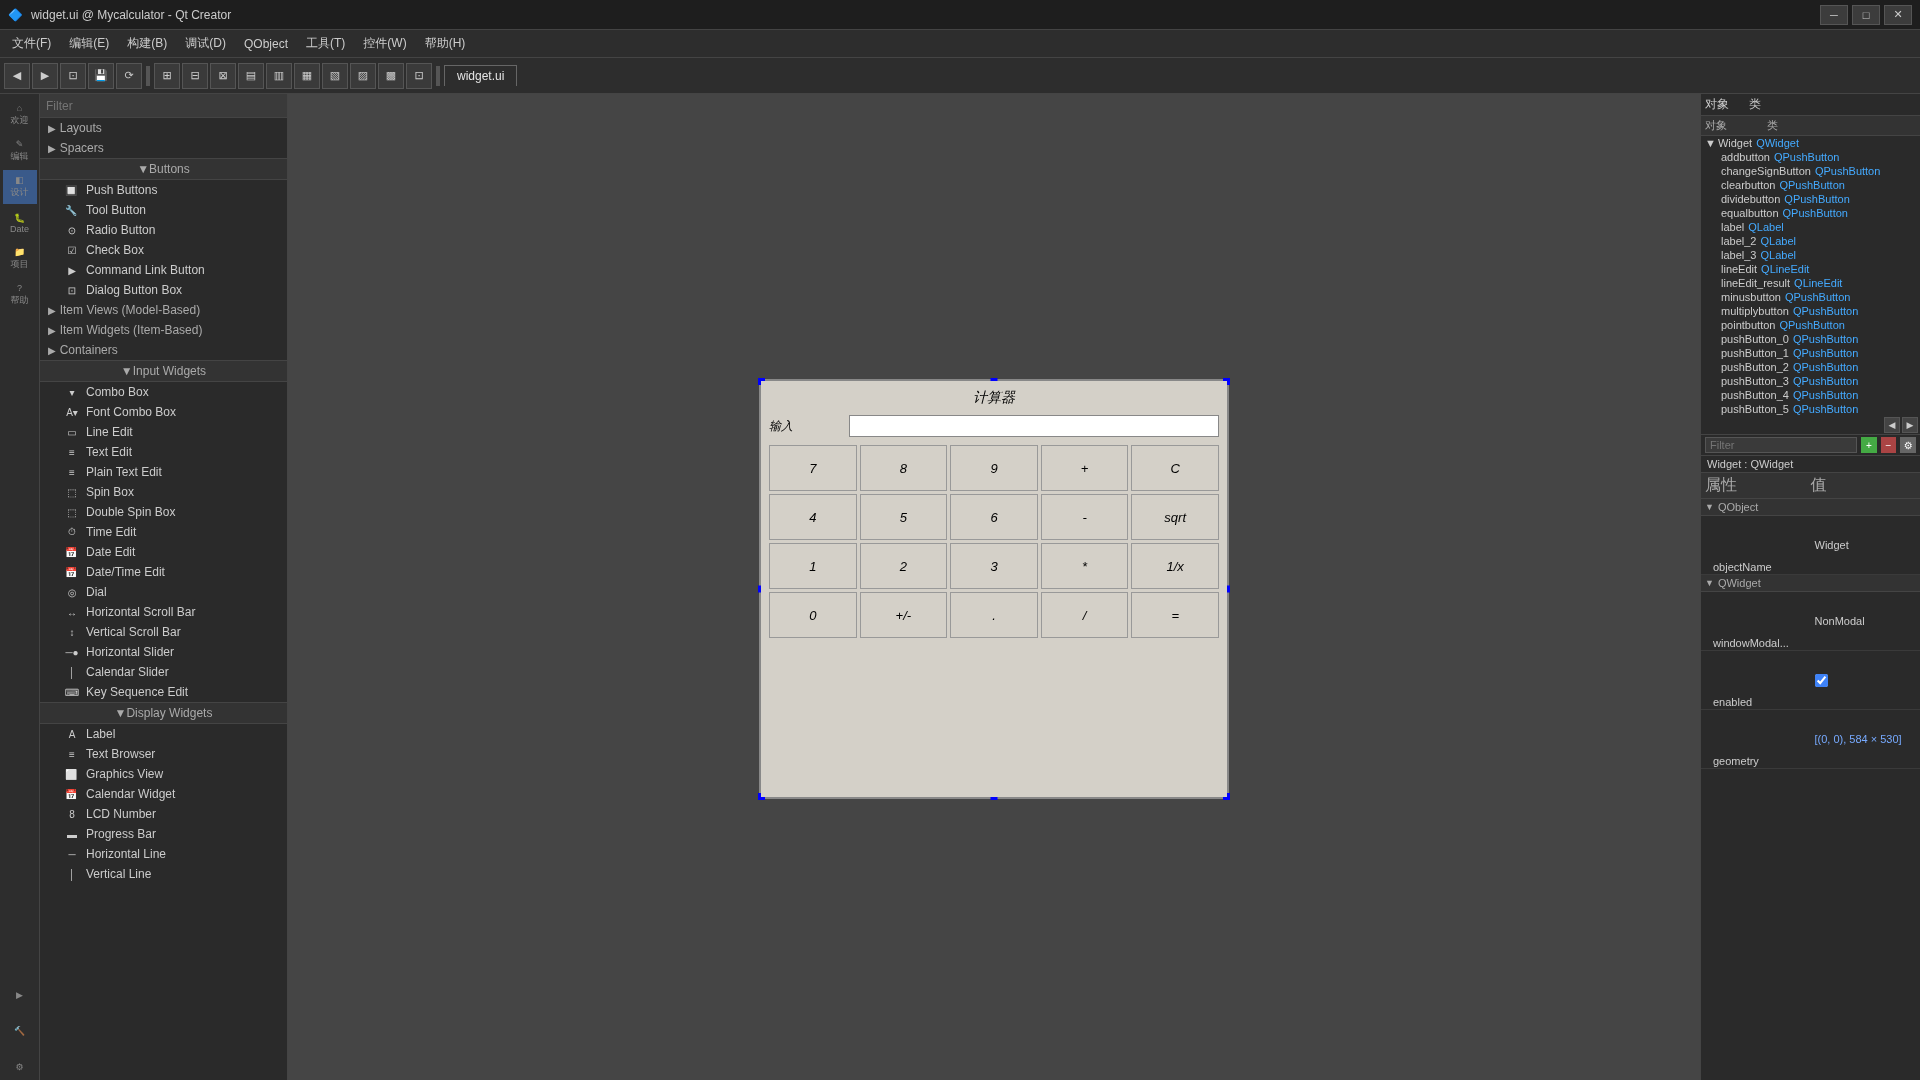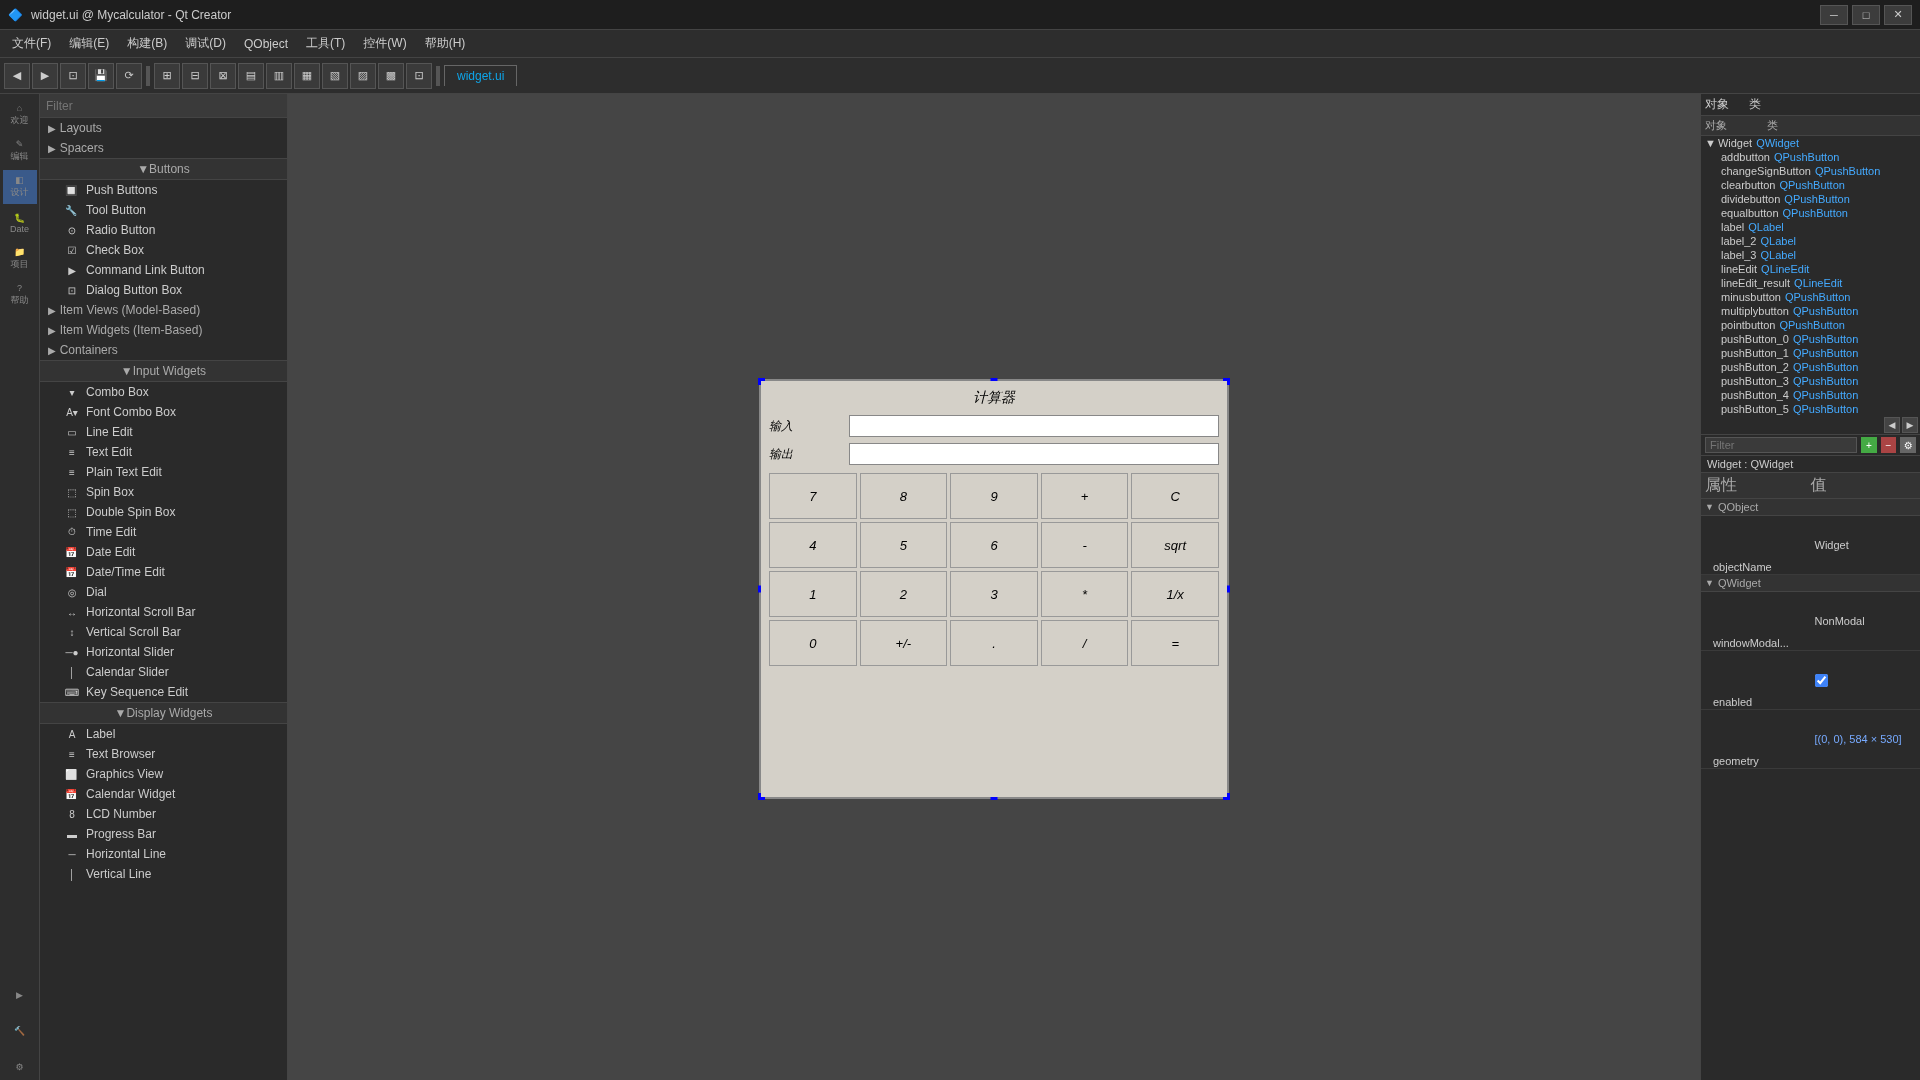--- a/index.html
+++ b/index.html
@@ -89,21 +89,21 @@
     }
     .tab-label {
       background: #3a3a3a;
       border: 1px solid #666;
       border-bottom: none;
       padding: 3px 12px;
       font-size: 12px;
       color: #ccc;
       cursor: pointer;
     }
-    .tab-label.active { background: #2d2d2d; color: #0ea5e9; }
+    .tab-label.active { background: #2d2d2d; color: #e5e5e5; }
 
     
     #left-sidebar {
       width: 248px;
       background: #2a2a2a;
       border-right: 1px solid #444;
       display: flex;
       flex-direction: column;
       overflow: hidden;
     }
@@ -695,24 +695,20 @@
         <div class="handle" style="bottom:-3px;left:-3px;"></div>
         <div class="handle" style="bottom:-3px;left:50%;transform:translateX(-50%);"></div>
         <div class="handle" style="bottom:-3px;right:-3px;"></div>
         <div class="handle" style="top:50%;left:-3px;transform:translateY(-50%);"></div>
         <div class="handle" style="top:50%;right:-3px;transform:translateY(-50%);"></div>
 
         <div id="calc-widget">
           <div id="calc-title">计算器</div>
           <div class="calc-row">
             <div class="calc-label">输入</div>
-            <div class="calc-input"></div>
-          </div>
-          <div class="calc-row">
-            <div class="calc-label">输出</div>
             <div class="calc-input"></div>
           </div>
           <div id="calc-buttons">
               <div class="calc-btn">7</div>
               <div class="calc-btn">8</div>
               <div class="calc-btn">9</div>
               <div class="calc-btn">+</div>
               <div class="calc-btn">C</div>
               <div class="calc-btn">4</div>
               <div class="calc-btn">5</div>

